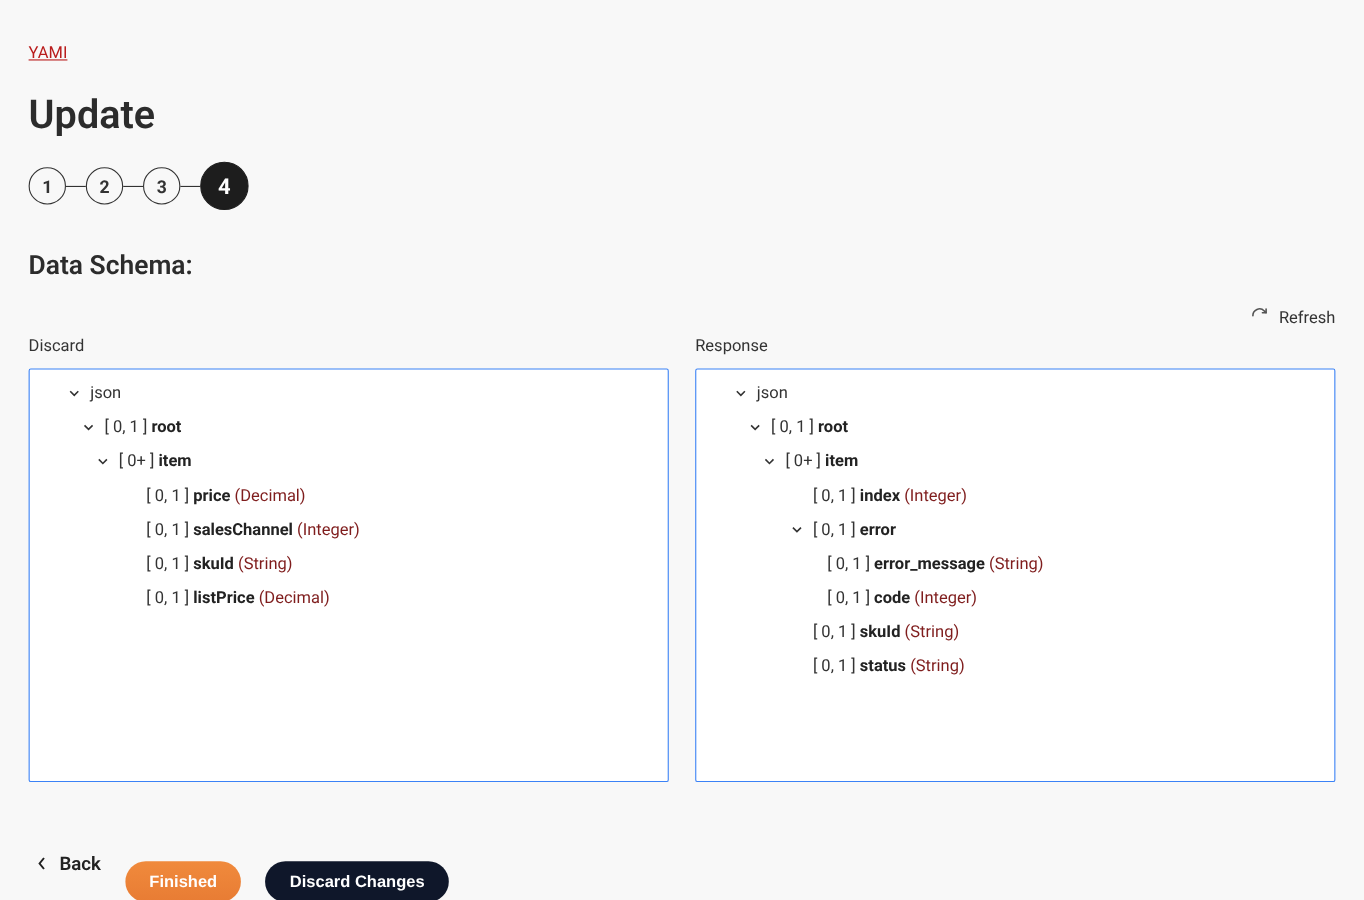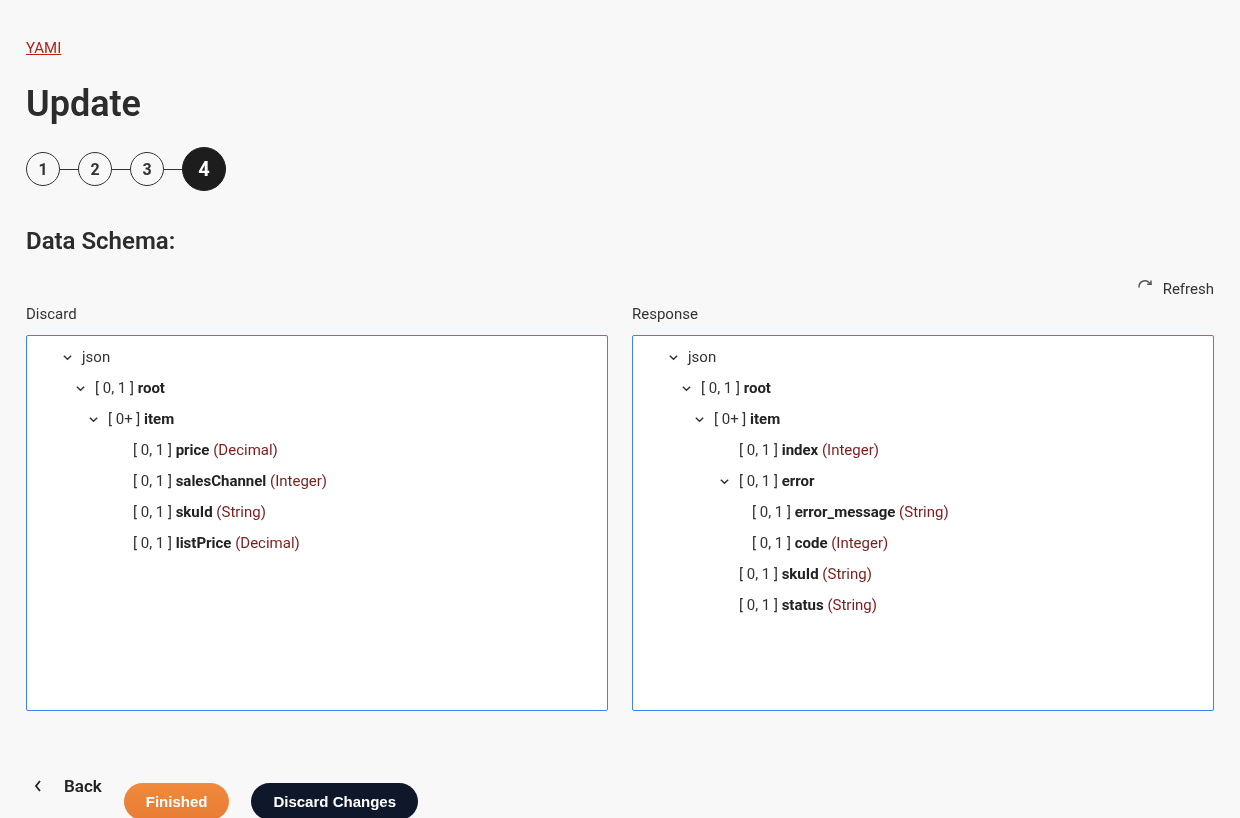--- a/index.html
+++ b/index.html
@@ -132,21 +132,21 @@
   .footer-actions {
     display: flex;
     align-items: center;
     gap: 22px;
     margin-top: 40px;
     padding-left: 8px;
   }
   .back-link {
     display: flex;
     align-items: flex-start;
-    gap: 22px;
+    gap: 12px;
     font-weight: 600;
     font-size: 17px;
     color: #222;
     cursor: pointer;
   }
   .back-link svg { width: 8px; height: 12px; }
   .btn {
     border: none;
     border-radius: 20px;
     padding: 10px 22px;

